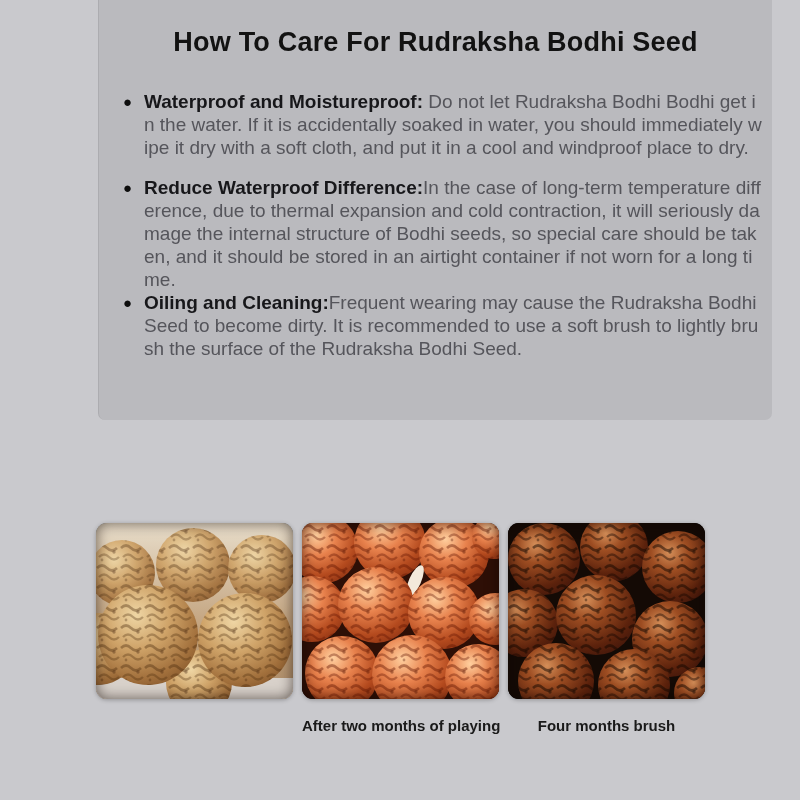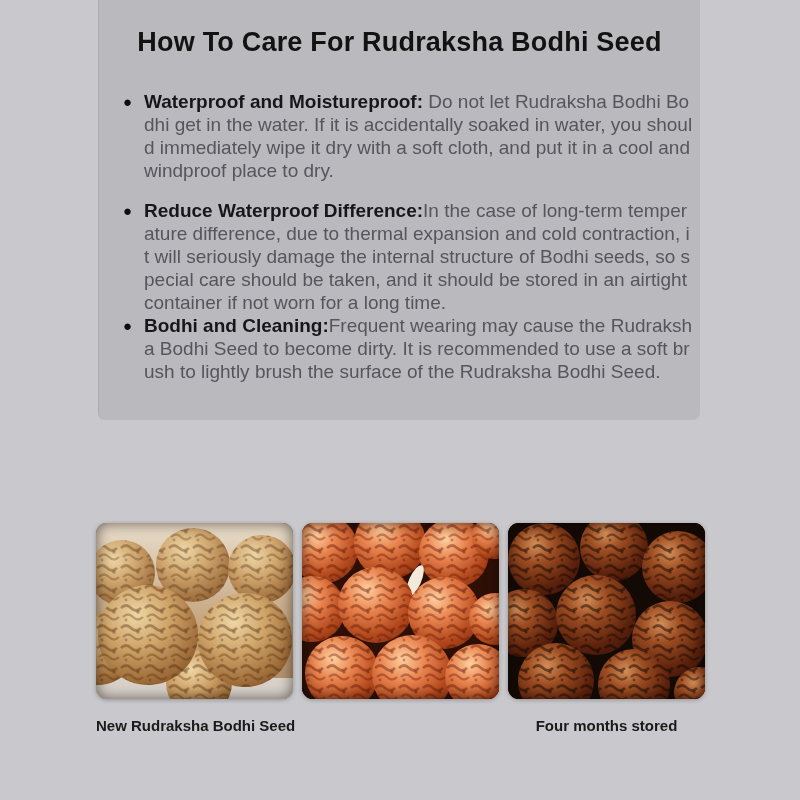--- a/index.html
+++ b/index.html
@@ -3,21 +3,21 @@
 <meta charset="utf-8">
 <style>
   html,body{margin:0;padding:0;}
   body{
     width:800px;height:800px;position:relative;overflow:hidden;
     background:#c9c9cd;
     font-family:"Liberation Sans",sans-serif;
   }
   
   .care-panel{
-    position:absolute;left:98px;top:0;width:602px;height:420px;
+    position:absolute;left:98px;top:0;width:674px;height:420px;
     background:#bababe;border-radius:0 0 7px 7px;box-sizing:border-box;
     padding-top:27px;overflow:hidden;
     border-left:1px solid rgba(0,0,0,0.07);
   }
   .title{
     margin:0;font-size:27px;line-height:30px;font-weight:bold;color:#121212;
     text-align:center;letter-spacing:.2px;
   }
   .care-list{margin:33px 6px 0 24px;}
   .care-item{display:flex;margin:0;}
@@ -63,21 +63,21 @@
         <p class="care-text"><strong class="care-label">Waterproof and Moistureproof:</strong><span> Do not let Rudraksha Bodhi Bodhi get in the water. If it is accidentally soaked in water, you should immediately wipe it dry with a soft cloth, and put it in a cool and windproof place to dry.</span></p>
       </div>
 
       <div class="care-item">
         <span class="bullet">●</span>
         <p class="care-text"><strong class="care-label">Reduce Waterproof Difference:</strong><span>In the case of long-term temperature difference, due to thermal expansion and cold contraction, it will seriously damage the internal structure of Bodhi seeds, so special care should be taken, and it should be stored in an airtight container if not worn for a long time.</span></p>
       </div>
 
       <div class="care-item">
         <span class="bullet">●</span>
-        <p class="care-text"><strong class="care-label">Bodhi and Cleaning:</strong><span>Frequent wearing may cause the Rudraksha Bodhi Seed to become dirty. It is recommended to use a soft brush to lightly brush the surface of the Rudraksha Bodhi Seed.</span></p>
+        <p class="care-text"><strong class="care-label">Oiling and Cleaning:</strong><span>Frequent wearing may cause the Rudraksha Bodhi Seed to become dirty. It is recommended to use a soft brush to lightly brush the surface of the Rudraksha Bodhi Seed.</span></p>
       </div>
 
     </div>
   </section>
 
   <section class="timeline">
 
     <figure class="timeline-col">
       <div class="photo">
         <svg viewBox="0 0 197 176" preserveAspectRatio="none">
@@ -113,21 +113,20 @@
           <circle cx="3" cy="126" r="36" fill="url(#g1)"></circle>
             <circle cx="3" cy="126" r="36" fill="url(#t1)"></circle>
           <circle cx="103" cy="160" r="33" fill="url(#g1)"></circle>
             <circle cx="103" cy="160" r="33" fill="url(#t1)"></circle>
           <circle cx="52" cy="112" r="50" fill="url(#g1)"></circle>
             <circle cx="52" cy="112" r="50" fill="url(#t1)"></circle>
           <circle cx="149" cy="117" r="47" fill="url(#g1)"></circle>
             <circle cx="149" cy="117" r="47" fill="url(#t1)"></circle>
         </svg>
       </div>
-      <figcaption class="caption">New Rudraksha Bodhi Seed</figcaption>
     </figure>
 
     <figure class="timeline-col">
       <div class="photo">
         <svg viewBox="0 0 197 176" preserveAspectRatio="none">
           <defs>
             <radialGradient id="g2" cx=".38" cy=".3" r=".85">
               <stop offset="0" stop-color="#ffcf9e"></stop>
                 <stop offset=".35" stop-color="#e8824d"></stop>
                 <stop offset=".7" stop-color="#b44a1e"></stop>
@@ -159,20 +158,21 @@
           <circle cx="193" cy="96" r="26" fill="url(#g2)"></circle>
             <circle cx="193" cy="96" r="26" fill="url(#t2)"></circle>
           <circle cx="40" cy="150" r="37" fill="url(#g2)"></circle>
             <circle cx="40" cy="150" r="37" fill="url(#t2)"></circle>
           <circle cx="110" cy="152" r="40" fill="url(#g2)"></circle>
             <circle cx="110" cy="152" r="40" fill="url(#t2)"></circle>
           <circle cx="176" cy="154" r="33" fill="url(#g2)"></circle>
             <circle cx="176" cy="154" r="33" fill="url(#t2)"></circle>
         </svg>
       </div>
+      <figcaption class="caption">After two months of playing</figcaption>
     </figure>
 
     <figure class="timeline-col">
       <div class="photo">
         <svg viewBox="0 0 197 176" preserveAspectRatio="none">
           <defs>
             <radialGradient id="g3" cx=".38" cy=".3" r=".85">
               <stop offset="0" stop-color="#d48e58"></stop>
                 <stop offset=".3" stop-color="#9d4d22"></stop>
                 <stop offset=".7" stop-color="#5c220c"></stop>
@@ -199,17 +199,17 @@
           <circle cx="162" cy="116" r="38" fill="url(#g3)"></circle>
             <circle cx="162" cy="116" r="38" fill="url(#t3)"></circle>
           <circle cx="48" cy="158" r="38" fill="url(#g3)"></circle>
             <circle cx="48" cy="158" r="38" fill="url(#t3)"></circle>
           <circle cx="126" cy="162" r="36" fill="url(#g3)"></circle>
             <circle cx="126" cy="162" r="36" fill="url(#t3)"></circle>
           <circle cx="192" cy="170" r="26" fill="url(#g3)"></circle>
             <circle cx="192" cy="170" r="26" fill="url(#t3)"></circle>
         </svg>
       </div>
-      <figcaption class="caption">Four months stored</figcaption>
+      <figcaption class="caption">Four months brush</figcaption>
     </figure>
 
   </section>
 </div>
 
 </body></html>

